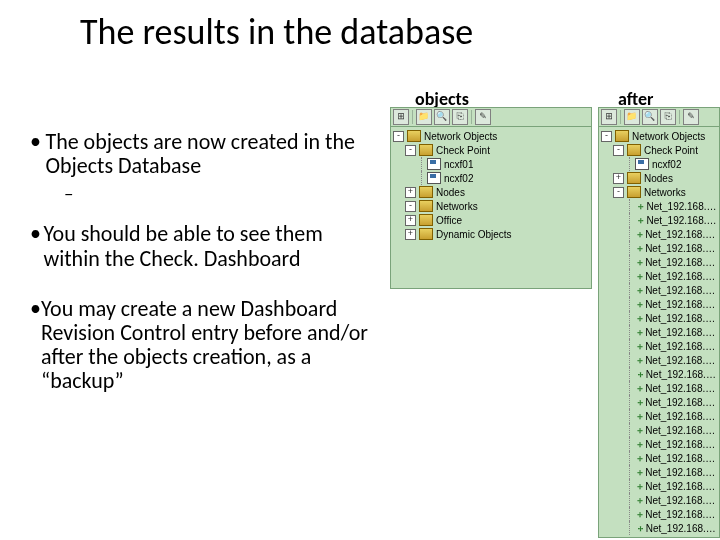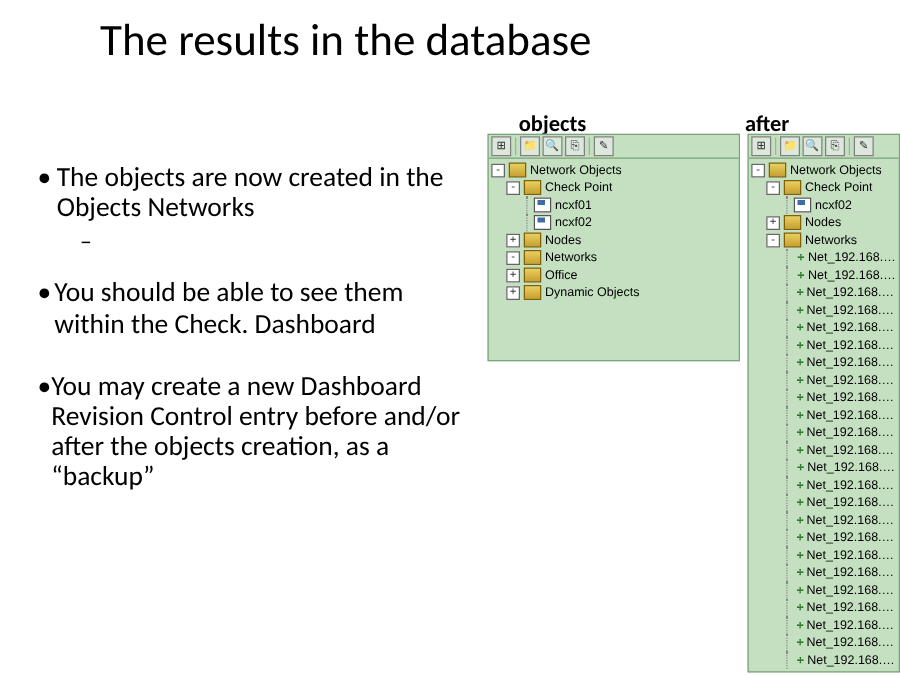--- a/index.html
+++ b/index.html
@@ -1,20 +1,20 @@
 <!DOCTYPE html>
 <html><head>
 <meta charset="utf-8">
 <style>
   html,body{margin:0;padding:0;width:720px;height:540px;background:#fff;font-family:Calibri,Arial,sans-serif;color:#000;overflow:hidden}
   .slide{position:relative;width:624px;height:540px}
   .title{position:absolute;left:80px;top:10px;font-size:36px;font-weight:400}
   .caption{position:absolute;font-size:18px;font-weight:700}
   .cap-before{left:415px;top:88px}
-  .cap-after{left:596px;top:88px}
+  .cap-after{left:618px;top:88px}
   .textcol{position:absolute;left:30px;top:130px;width:345px;font-size:22px}
   .textcol .l1{display:flex;margin-bottom:6px;line-height:1.1}
   .textcol .l1 .bul{width:22px}
   .textcol .sub{display:flex;margin:2px 0 18px 34px;font-size:19px;line-height:1.05}
   .textcol .sub .bul{width:18px}
   .panel{position:absolute;top:107px;bottom:2px;background:#c4e0c0;border:1px solid #7aa37a;font-family:Tahoma,Arial,sans-serif;font-size:10px;overflow:hidden}
   .panel-before{left:390px;width:200px;height:180px;bottom:auto}
   .panel-after{left:598px;width:120px}
   .toolbar{height:18px;background:#c4e0c0;border-bottom:1px solid #7aa37a;display:flex;align-items:center;gap:2px;padding:0 2px}
   .tbtn{width:14px;height:14px;border:1px solid #808080;background:#dce8dc;font-size:9px;line-height:12px;text-align:center;color:#333}
@@ -39,21 +39,21 @@
 <body>
 <div class="slide">
 
 <div class="title">The results in the database</div>
 <div class="caption cap-before">objects</div>
 <div class="caption cap-after">after</div>
 
 <div class="textcol">
   <div class="l1">
         <span class="bul">•</span>
-        <span>The objects are now created in the Objects Networks</span>
+        <span>The objects are now created in the Objects Database</span>
       </div>
   <div class="sub">
         <span class="bul">–</span>
       </div>
   <div class="l1" style="margin-top:10px;margin-bottom:26px">
         <span class="bul">•</span>
         <span>You should be able to see them within the Check. Dashboard</span>
       </div>
   <div class="l1">
         <span class="bul">•</span>

